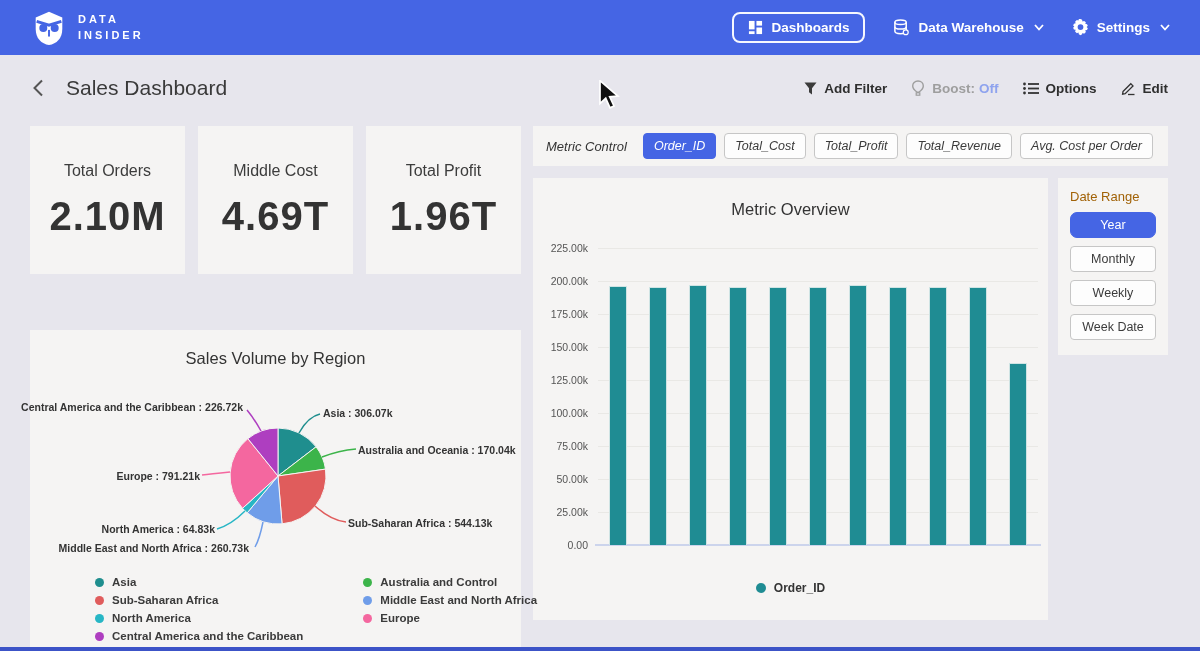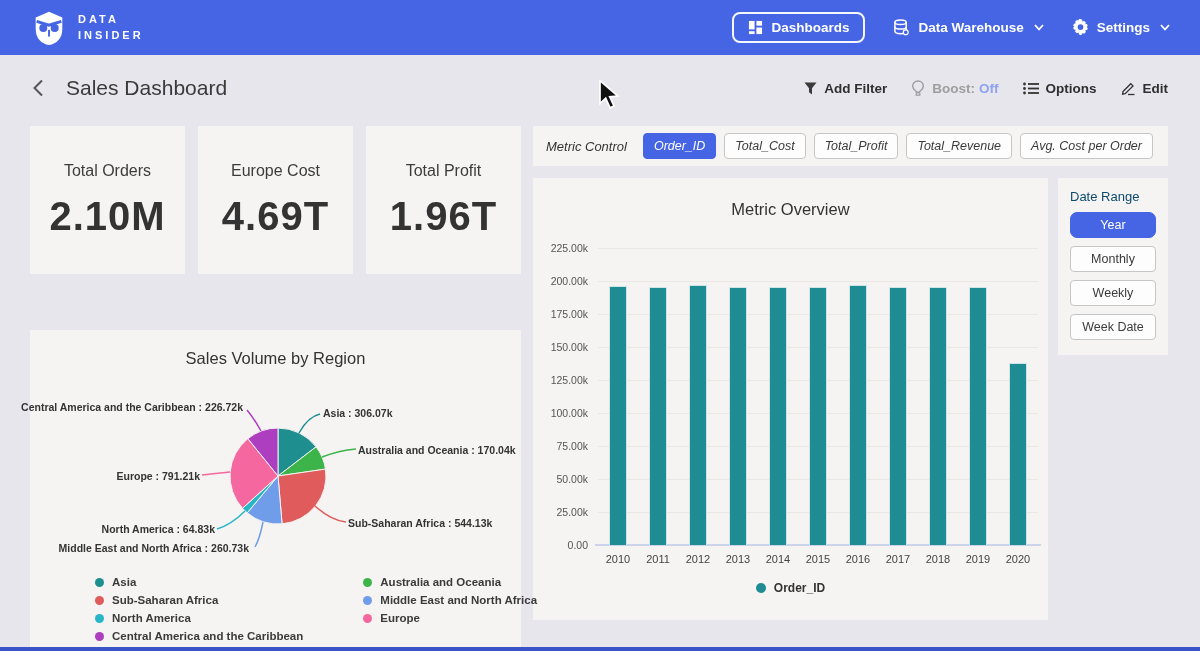--- a/index.html
+++ b/index.html
@@ -68,21 +68,21 @@
   .baseline { position:absolute; left:-3px; right:-3px; bottom:-1px; height:2px; background:#ccd4ec; }
   .bar { position:absolute; bottom:0; width:18px; background:#1f8c93; border:1px solid #cfe4e4; border-bottom:none; }
   .bar-xlabels { position:absolute; left:65px; top:375px; width:440px; height:14px; }
   .xlab { position:absolute; width:44px; margin-left:-22px; text-align:center; font-size:11px; color:#444; }
   .bar-legend { position:absolute; left:0; top:403px; width:100%; display:flex; justify-content:center; align-items:center; gap:8px; }
   .dot { width:10px; height:10px; border-radius:50%; flex:none; }
   .bar-legend-label { font-size:12px; font-weight:bold; color:#333; }
 
   
   .range-card { left:1058px; top:178px; width:110px; height:177px; padding:11px 12px; }
-  .range-title { font-size:13px; color:#0c4a6e; margin-bottom:4px; }
+  .range-title { font-size:13px; color:#a16207; margin-bottom:4px; }
   .range-btn {
     width:100%; margin-top:8px; padding:5px 0; text-align:center;
     border:1px solid #c6c6c6; background:#fdfdfd; border-radius:4px;
     font-size:12.5px; color:#3b3b3b; cursor:pointer;
   }
   .range-btn.selected { background:#4565e4; border-color:#4565e4; color:#fff;border-radius:7px; }
 
   
   .pie-card { left:30px; top:286px; width:491px; height:334px;margin-top:44px; }
   .pie-svg { position:absolute; left:0; top:0; }
@@ -198,21 +198,21 @@
     </div>
   </div>
 </div>
 
 <div class="kpi-row">
   <div class="kpi">
     <div class="kpi-label">Total Orders</div>
     <div class="kpi-value">2.10M</div>
   </div>
   <div class="kpi">
-    <div class="kpi-label">Europe Cost</div>
+    <div class="kpi-label">Middle Cost</div>
     <div class="kpi-value">4.69T</div>
   </div>
   <div class="kpi">
     <div class="kpi-label">Total Profit</div>
     <div class="kpi-value">1.96T</div>
   </div>
 </div>
 
 <div class="card metric-bar">
   <span class="metric-label">Metric Control</span>
@@ -253,33 +253,20 @@
       <div class="bar" style="left: 51px; height: 258.324px; background: rgb(31, 140, 147);"></div>
       <div class="bar" style="left: 91px; height: 259.776px; background: rgb(31, 140, 147);"></div>
       <div class="bar" style="left: 131px; height: 258.324px; background: rgb(31, 140, 147);"></div>
       <div class="bar" style="left: 171px; height: 258.192px; background: rgb(31, 140, 147);"></div>
       <div class="bar" style="left: 211px; height: 258.192px; background: rgb(31, 140, 147);"></div>
       <div class="bar" style="left: 251px; height: 259.908px; background: rgb(31, 140, 147);"></div>
       <div class="bar" style="left: 291px; height: 258.324px; background: rgb(31, 140, 147);"></div>
       <div class="bar" style="left: 331px; height: 258.456px; background: rgb(31, 140, 147);"></div>
       <div class="bar" style="left: 371px; height: 258.324px; background: rgb(31, 140, 147);"></div>
       <div class="bar" style="left: 411px; height: 182.028px; background: rgb(31, 140, 147);"></div>
-    </div>
-  <div class="bar-xlabels">
-      <span class="xlab" style="left: 20px;">2010</span>
-      <span class="xlab" style="left: 60px;">2011</span>
-      <span class="xlab" style="left: 100px;">2012</span>
-      <span class="xlab" style="left: 140px;">2013</span>
-      <span class="xlab" style="left: 180px;">2014</span>
-      <span class="xlab" style="left: 220px;">2015</span>
-      <span class="xlab" style="left: 260px;">2016</span>
-      <span class="xlab" style="left: 300px;">2017</span>
-      <span class="xlab" style="left: 340px;">2018</span>
-      <span class="xlab" style="left: 380px;">2019</span>
-      <span class="xlab" style="left: 420px;">2020</span>
     </div>
   <div class="bar-legend">
     <span class="dot" id="bar-legend-dot" style="background: rgb(31, 140, 147);"></span>
     <span class="bar-legend-label">Order_ID</span>
   </div>
 </div>
 
 <div class="card range-card">
   <div class="range-title">Date Range</div>
 
@@ -333,21 +320,21 @@
           <span class="pleg-txt">North America</span>
         </div>
         <div class="pleg-item">
           <span class="pleg-dot" style="background: rgb(174, 62, 192);"></span>
           <span class="pleg-txt">Central America and the Caribbean</span>
         </div>
       </div>
       <div class="pleg-col">
         <div class="pleg-item">
           <span class="pleg-dot" style="background: rgb(60, 180, 74);"></span>
-          <span class="pleg-txt">Australia and Oceania</span>
+          <span class="pleg-txt">Australia and Control</span>
         </div>
         <div class="pleg-item">
           <span class="pleg-dot" style="background: rgb(111, 157, 233);"></span>
           <span class="pleg-txt">Middle East and North Africa</span>
         </div>
         <div class="pleg-item">
           <span class="pleg-dot" style="background: rgb(244, 103, 159);"></span>
           <span class="pleg-txt">Europe</span>
         </div>
       </div>

